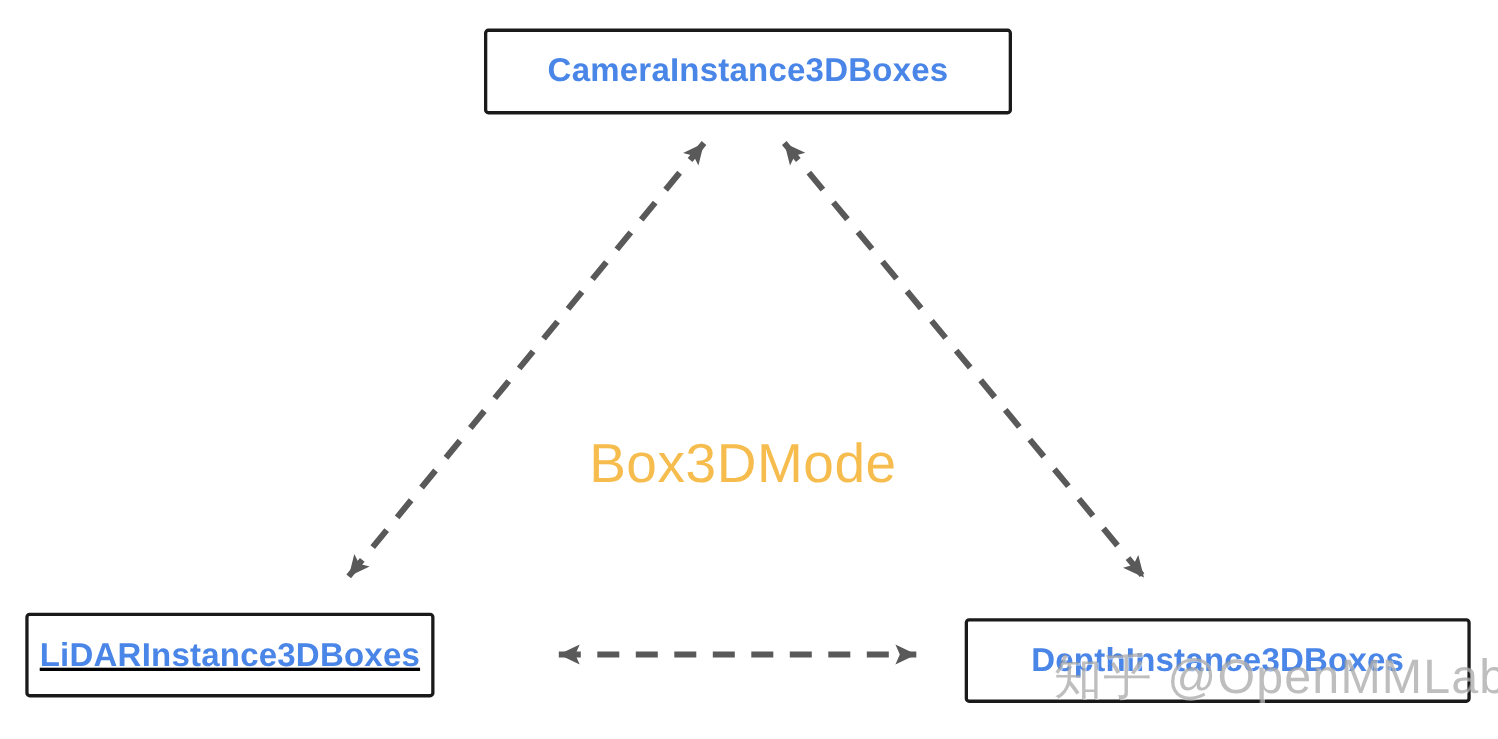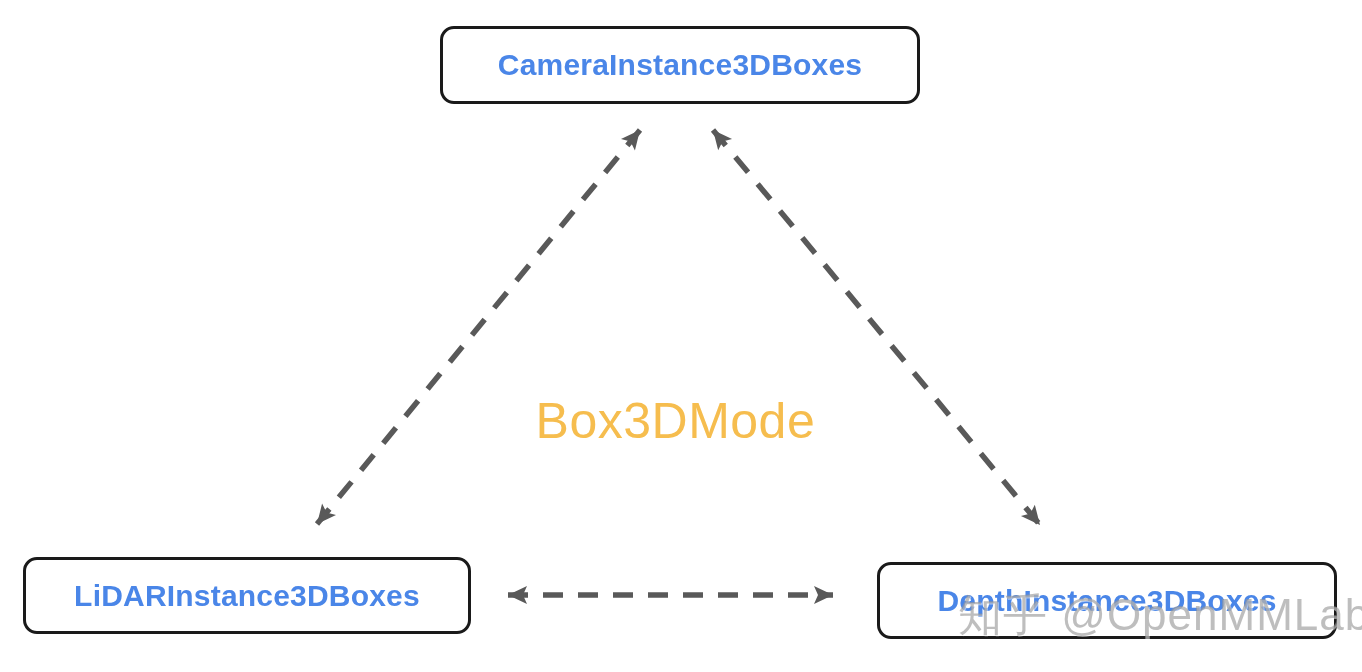--- a/index.html
+++ b/index.html
@@ -32,35 +32,35 @@
   }
   .arrowhead-path {
     fill: var(--arrow, #595959);
     stroke: none;
   }
   .node {
     position: absolute;
     box-sizing: border-box;
     background: #ffffff;
     border: 3px solid var(--node-border, #1a1a1a);
-    border-radius: 14px;
+    border-radius: 4px;
     display: flex;
     align-items: center;
     justify-content: center;
     z-index: 2;
   }
   .node-label {
     color: var(--node-label, #4a86e8);
     font-weight: bold;
     font-size: 30px;
     letter-spacing: 0.2px;
     white-space: nowrap;
   }
   .node-camera { left: 440px; top: 26px;  width: 480px; height: 78px; }
-  .node-lidar  { left: 23px;  top: 557px; width: 448px; height: 77px; }
+  .node-lidar  { left: 23px;  top: 557px; width: 372px; height: 77px; text-decoration: underline; }
   .node-depth  { left: 877px; top: 562px; width: 460px; height: 77px; }
   .center-title {
     position: absolute;
     left: 681px;
     top: 392px;
     transform: translateX(-52%);
     color: var(--title, #f6bd4e);
     font-size: 50px;
     font-weight: normal;
     letter-spacing: 0.5px;

